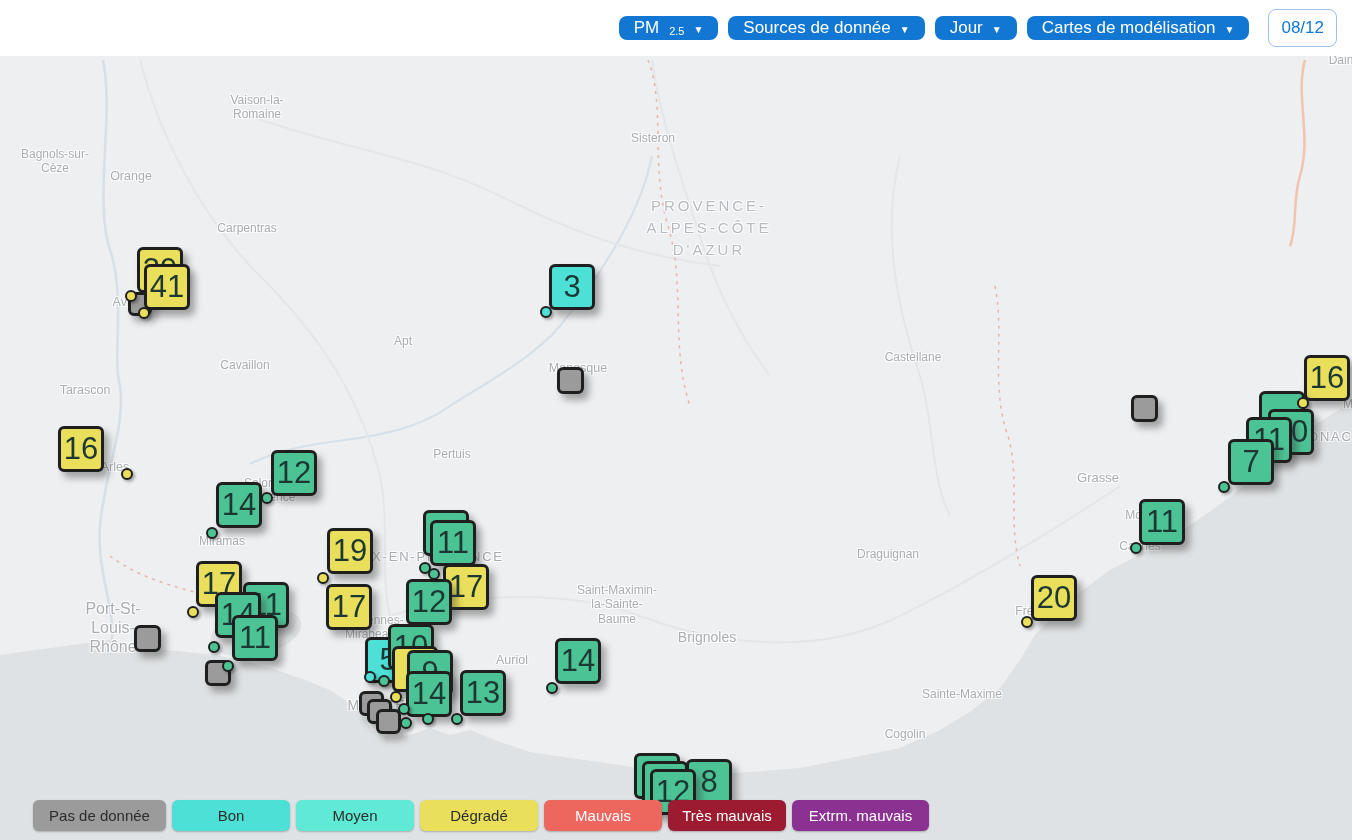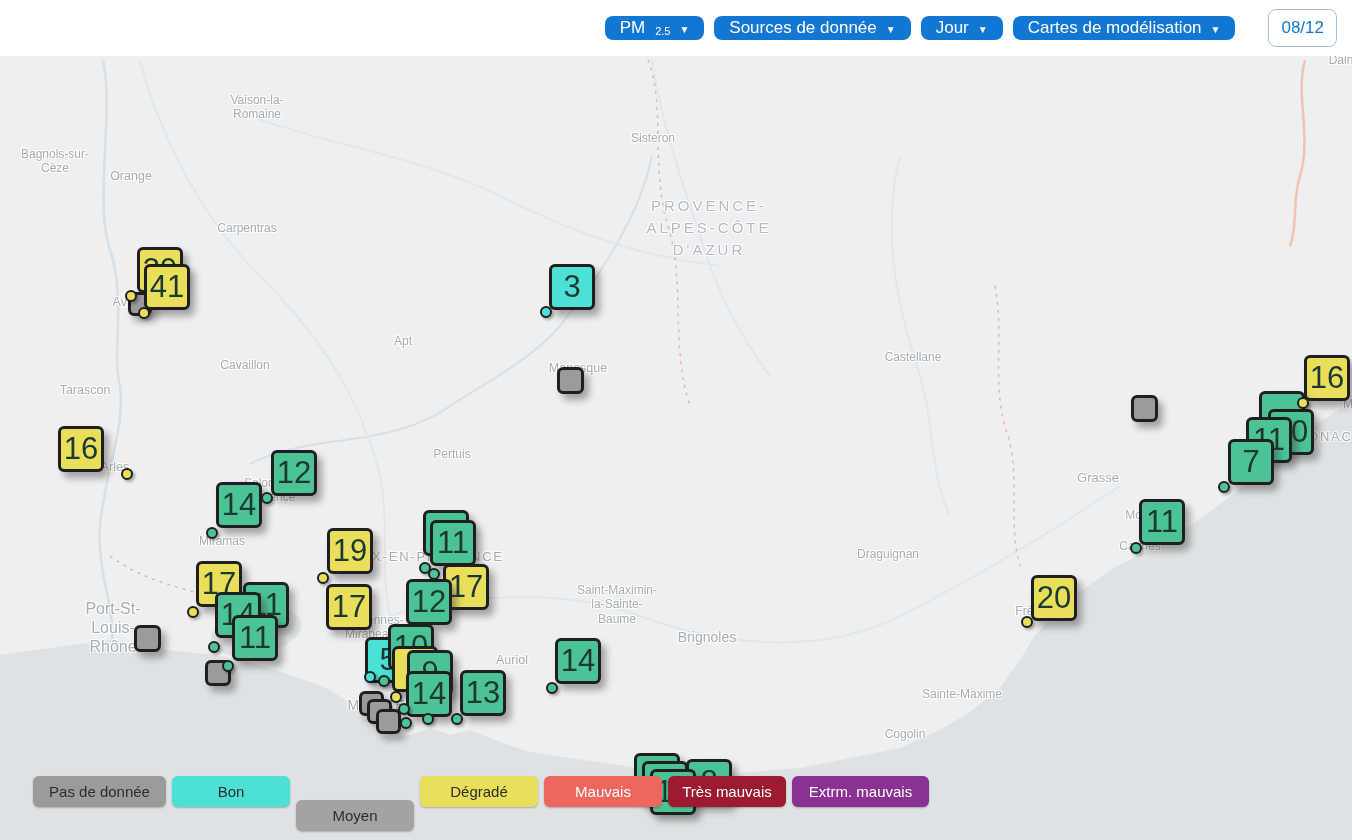--- a/index.html
+++ b/index.html
@@ -279,24 +279,24 @@
       </button>
       <button class="tb-btn">
         <span>Jour</span>
         <span class="caret">▼</span>
       </button>
       <button class="tb-btn">
         <span>Cartes de modélisation</span>
         <span class="caret">▼</span>
       </button>
     </div>
-  <button class="date-btn" style="margin-right:15px;margin-left:18px;">08/12</button>
+  <button class="date-btn" style="margin-right:15px;margin-left:4px;">08/12</button>
 </div>
 
 <div class="legend">
     <div class="pill" style="background: rgb(155, 155, 155); color: rgb(45, 45, 45);">Pas de donnée</div>
     <div class="pill" style="background: rgb(76, 224, 214); color: rgb(45, 45, 45);">Bon</div>
-    <div class="pill" style="background: #a3a3a3; color: rgb(45, 45, 45); margin-top: 24px;">Moyen</div>
+    <div class="pill" style="background: #5eead4; color: rgb(45, 45, 45);">Moyen</div>
     <div class="pill" style="background: rgb(233, 223, 90); color: rgb(45, 45, 45);">Dégradé</div>
     <div class="pill" style="background: rgb(238, 103, 95); color: rgb(255, 255, 255);">Mauvais</div>
     <div class="pill" style="background: rgb(156, 27, 49); color: #ffffff;">Très mauvais</div>
     <div class="pill" style="background: rgb(138, 49, 146); color: rgb(255, 255, 255);">Extrm. mauvais</div>
   </div>
 
 </body></html>

